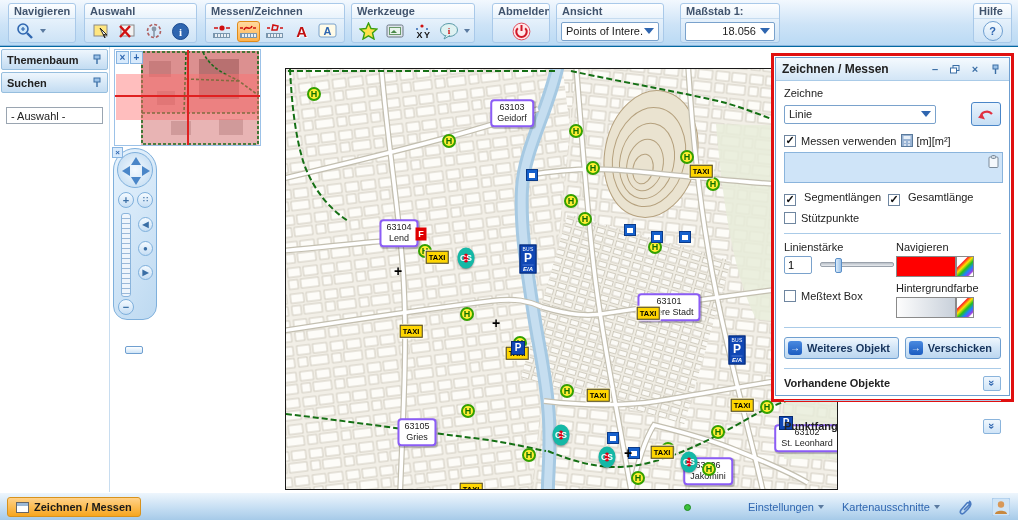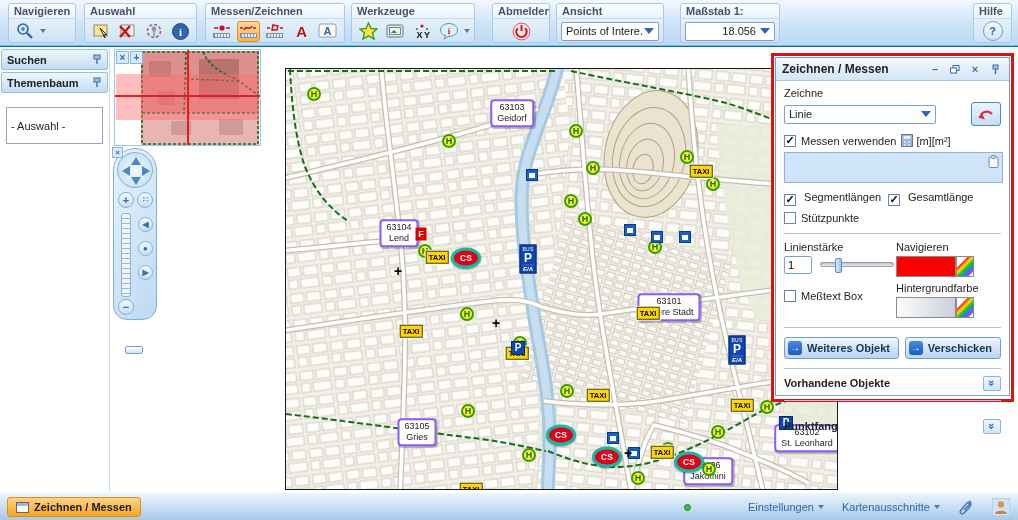--- a/index.html
+++ b/index.html
@@ -31,21 +31,21 @@
   .roundbtn{width:20px;height:20px;border-radius:50%;border:1px solid #6f9fd0;
             background:linear-gradient(#f6fbff,#cfe4f7);display:flex;align-items:center;
             justify-content:center;color:#2f66b0;font-weight:bold;}
   
   #workspace{position:absolute;left:0;top:47px;width:1018px;height:445px;background:#fff;}
   #sidebar{position:absolute;left:0;top:0;width:110px;height:445px;background:#fff;
            border-right:1px solid #c8ddf0;}
   .sbar-head{height:21px;margin:2px 1px 0 1px;border:1px solid #96bede;border-radius:2px;
              background:linear-gradient(#eef6fd,#c3dcf2);display:flex;align-items:center;
              justify-content:space-between;padding:0 5px;font-weight:bold;}
-  .sbar-select{margin:14px 6px 0 6px;height:37px;border:1px solid #9aa5b1;background:#fff;
+  .sbar-select{margin:14px 6px 0 6px;height:17px;border:1px solid #9aa5b1;background:#fff;
                display:flex;align-items:center;padding:0 4px;}
   
   #overview{position:absolute;left:114px;top:2px;width:147px;height:97px;background:#fff;
             border:1px solid #9cc2e8;}
   .ov-btn{position:absolute;width:13px;height:13px;background:#d8eafc;border:1px solid #88b4e0;
           color:#2f66b0;font-weight:bold;font-size:10px;display:flex;align-items:center;
           justify-content:center;z-index:6;}
   #ov-pink{position:absolute;left:1px;top:24px;width:143px;height:46px;background:rgba(255,110,110,.45);z-index:3;}
   #ov-thumb{position:absolute;left:26px;top:1px;width:118px;height:94px;z-index:2;}
   .ov-cross-h{position:absolute;left:0;top:45px;width:145px;height:2px;background:#e02020;z-index:5;}
@@ -71,21 +71,21 @@
   #map-markers{position:absolute;left:0;top:0;width:553px;height:422px;}
   .mk{position:absolute;transform:translate(-50%,-50%);display:flex;align-items:center;
       justify-content:center;z-index:3;line-height:1;}
   .mk-dist{z-index:2;background:#fff;border:2px solid #8b5cf6;border-radius:4px;color:#222;
            font-size:9px;line-height:1.2;padding:1px 5px;flex-direction:column;text-align:center;
            box-shadow:1px 1px 1px rgba(0,0,0,.25);white-space:nowrap;}
   .mk-h{width:14px;height:14px;border-radius:50%;background:#ffee33;border:2px solid #33a000;
         color:#107000;font-size:9px;font-weight:bold;}
   .mk-taxi{background:#ffd600;border:1px solid #444;color:#000;font-size:7.5px;font-weight:bold;
            padding:1.5px 2px;box-shadow:0 0 0 1px #fffcf0;}
-  .mk-cs{width:30px;height:21px;border-radius:50%;background:#e00018;border:3px solid #14b8a6;
+  .mk-cs{width:17px;height:21px;border-radius:50%;background:#e00018;border:6px solid #14b8a6;
          color:#fff;font-size:8.5px;font-weight:bold;box-shadow:0 1px 2px rgba(0,0,0,.4);z-index:4;text-align:right;}
   .mk-info{width:12px;height:12px;background:#1560cc;border:1px solid #0a3a88;}
   .mk-info::after{content:"";width:6px;height:5px;background:#fff;}
   .mk-p,.mk-p-lg{background:#0f46b4;border:1px solid #082a70;color:#fff;flex-direction:column;}
   .mk-p{width:14px;height:14px;font-size:10px;font-weight:bold;}
   .mk-p-lg{width:17px;padding:1px 0;}
   .pbus{font-size:5px;letter-spacing:.3px;}
   .pletter{font-size:12px;font-weight:bold;}
   .pea{font-size:6px;font-weight:bold;font-style:italic;border-top:1px solid #4a74d0;margin-top:1px;}
   .mk-f{width:11px;height:13px;background:#e00000;color:#fff;font-size:9px;font-weight:bold;}
@@ -302,28 +302,28 @@
           <span>?</span>
         </div>
       </div>
     </div>
   </div>
 
   <div id="workspace">
 
     <div id="sidebar">
       <div class="sbar-head">
-        <span>Suchen</span>
+        <span>Themenbaum</span>
         <svg width="10" height="11">
             <rect x="2" y="1" width="6" height="4" fill="#9cc2e8" stroke="#3a6ea5"></rect>
             <path d="M5,5 L5,10" stroke="#3a6ea5" stroke-width="1.4"></path>
           </svg>
       </div>
       <div class="sbar-head">
-        <span>Themenbaum</span>
+        <span>Suchen</span>
         <svg width="10" height="11">
             <rect x="2" y="1" width="6" height="4" fill="#9cc2e8" stroke="#3a6ea5"></rect>
             <path d="M5,5 L5,10" stroke="#3a6ea5" stroke-width="1.4"></path>
           </svg>
       </div>
       <div class="sbar-select">
         <span>- Auswahl -</span>
       </div>
     </div>
 

